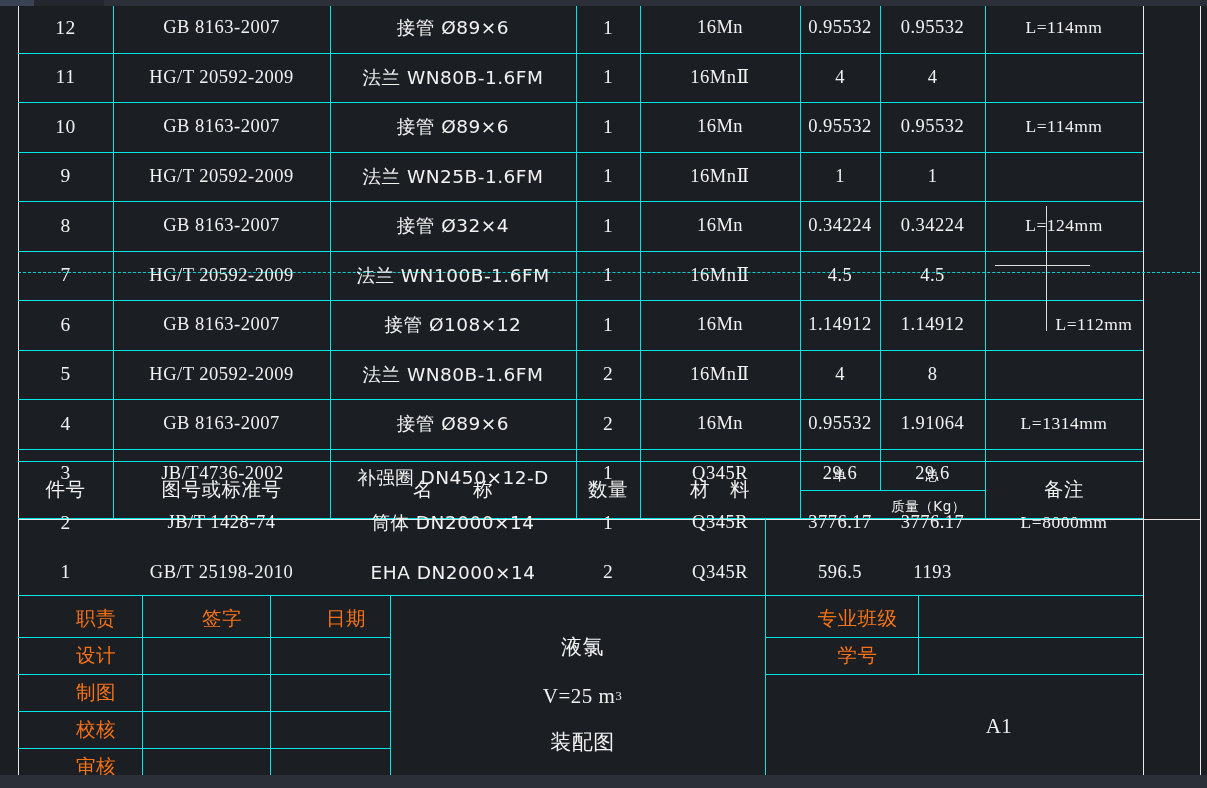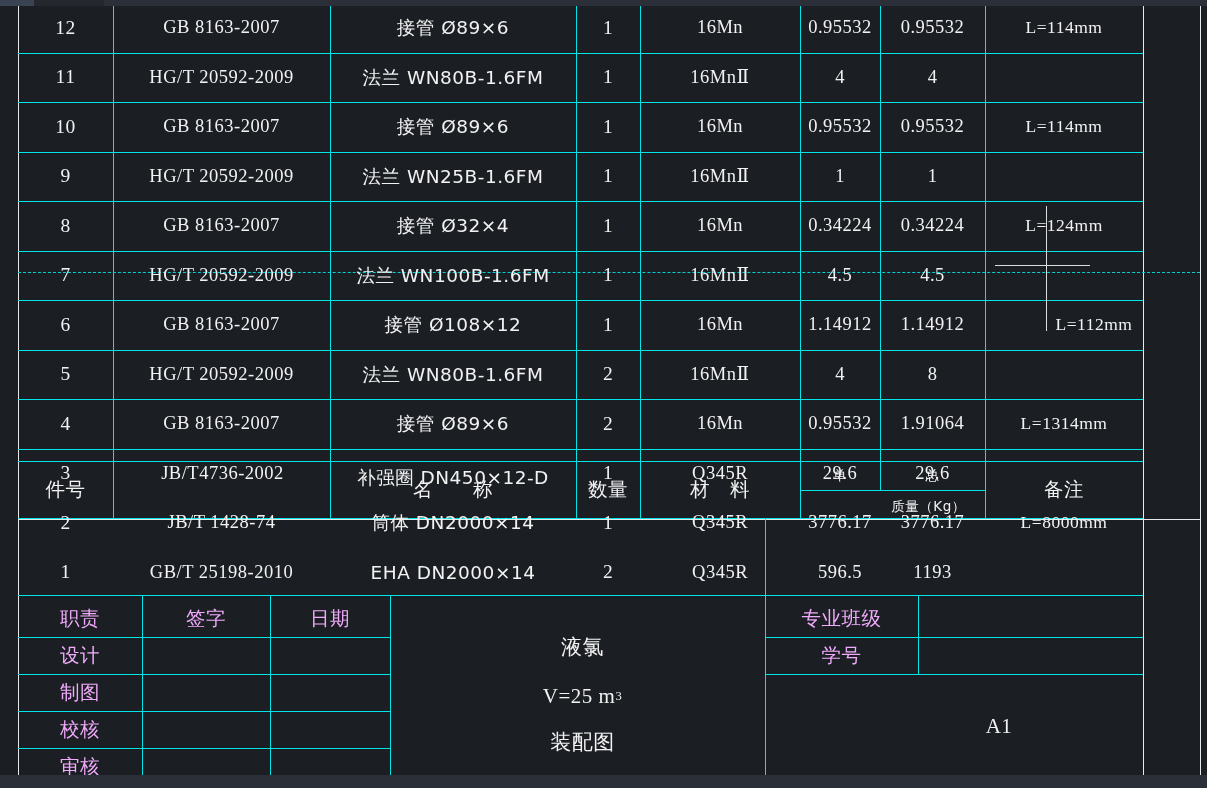--- a/index.html
+++ b/index.html
@@ -42,21 +42,21 @@
   .cell {
     position: absolute;
     display: flex;
     align-items: center;
     justify-content: center;
     color: #f2f2f2;
     white-space: nowrap;
     overflow: hidden;
     letter-spacing: .5px;
   }
-  .cell.cyan { color: #f0abfc; }
+  .cell.cyan { color: #f97316; margin-left: 16px; }
   .cell.s20 { font-size: 19.5px; }
   .cell.s19 { font-size: 18.5px; }
   .cell.s18 { font-size: 17.5px; }
   .cell.s14 { font-size: 13.5px; }
   .cell.s22 { font-size: 21px; }
 
   .cn { font-family: "DejaVu Sans", "Liberation Sans", sans-serif; }
 
   
   .cursor-v {
@@ -239,20 +239,21 @@
         <div class="cell s19 cn" style="left: 330px; top: 541.5px; width: 246px; height: 49.5px;">EHA DN2000×14</div>
         <div class="cell s20" style="left: 576px; top: 541.5px; width: 64px; height: 49.5px;">2</div>
         <div class="cell s19" style="left: 640px; top: 541.5px; width: 160px; height: 49.5px;">Q345R</div>
         <div class="cell s19" style="left: 800px; top: 541.5px; width: 80px; height: 49.5px;">596.5</div>
         <div class="cell s19" style="left: 880px; top: 541.5px; width: 105px; height: 49.5px;">1193</div>
         <div class="cell s18" style="left: 985px; top: 541.5px; width: 158px; height: 49.5px;"></div>
         <div style="position: absolute; left: 18px; width: 1125px; height: 49.5px; top: 541.5px; pointer-events: none;"></div>
       </div>
 
     <div class="cell s20 cn" style="left:18px;top:455px;width:95px;height:57px;">件号</div>
+    <div class="cell s20 cn" style="left:113px;top:455px;width:217px;height:57px;">图号或标准号</div>
     <div class="cell s20 cn" style="left:330px;top:455px;width:246px;height:57px;">名　　称</div>
     <div class="cell s20 cn" style="left:576px;top:455px;width:64px;height:57px;">数量</div>
     <div class="cell s20 cn" style="left:640px;top:455px;width:160px;height:57px;">材　料</div>
     <div class="cell s14 cn" style="left:800px;top:457px;width:80px;height:26px;">单</div>
     <div class="cell s14 cn" style="left:880px;top:457px;width:105px;height:26px;">总</div>
     <div class="cell s14 cn" style="left:836px;top:486px;width:185px;height:30px;">质量（Kg）</div>
     <div class="cell s20 cn" style="left:985px;top:455px;width:158px;height:57px;">备注</div>
 
     <div class="cell cyan s20 cn" style="left:18px;top:593px;width:124px;height:38px;">职责</div>
     <div class="cell cyan s20 cn" style="left:142px;top:593px;width:128px;height:38px;">签字</div>

